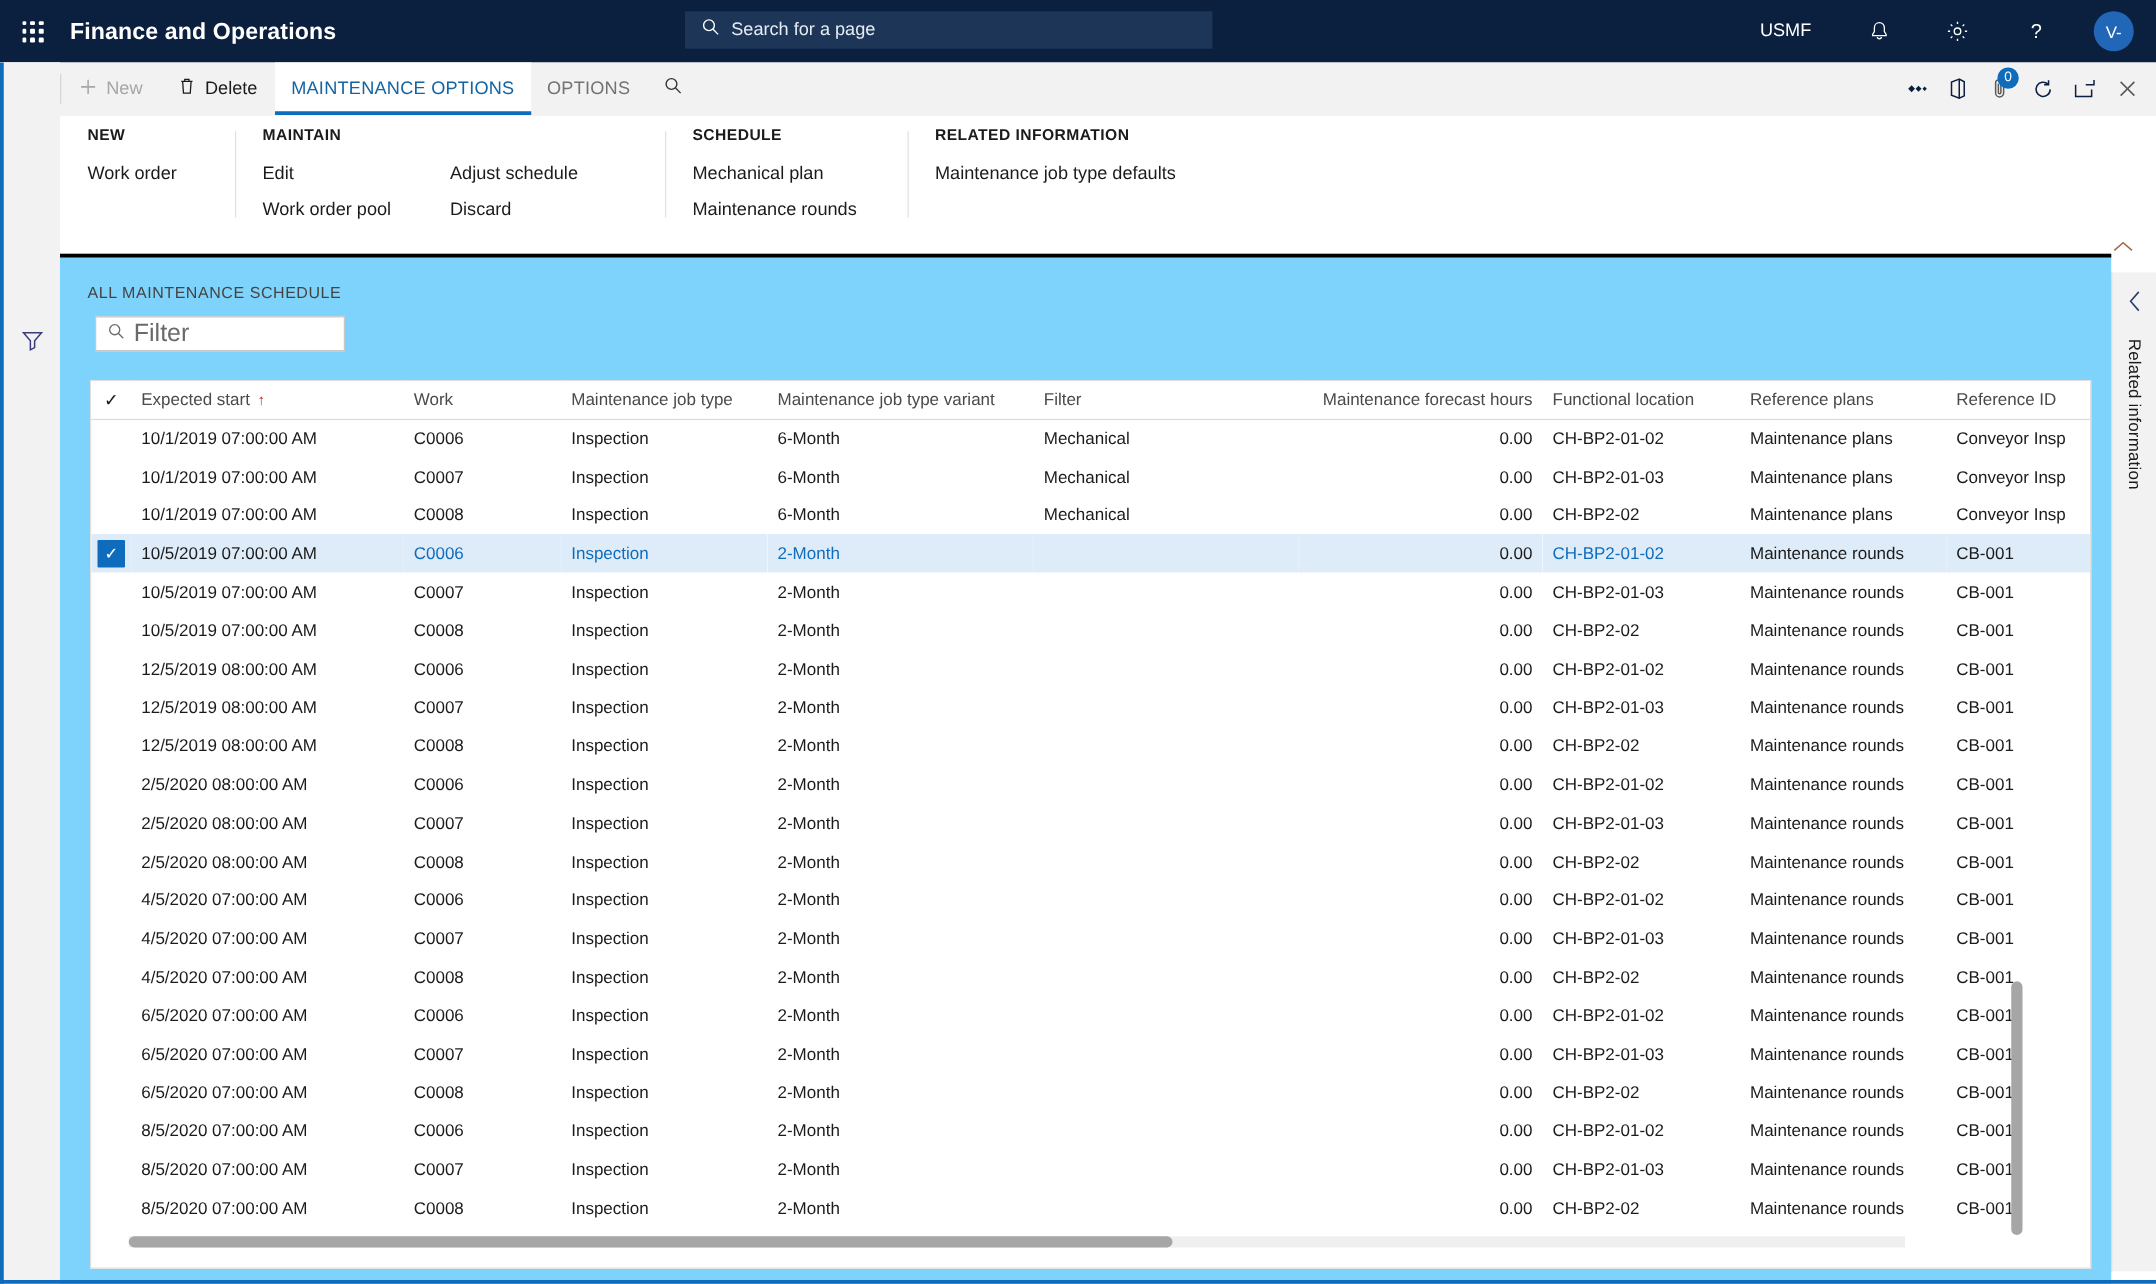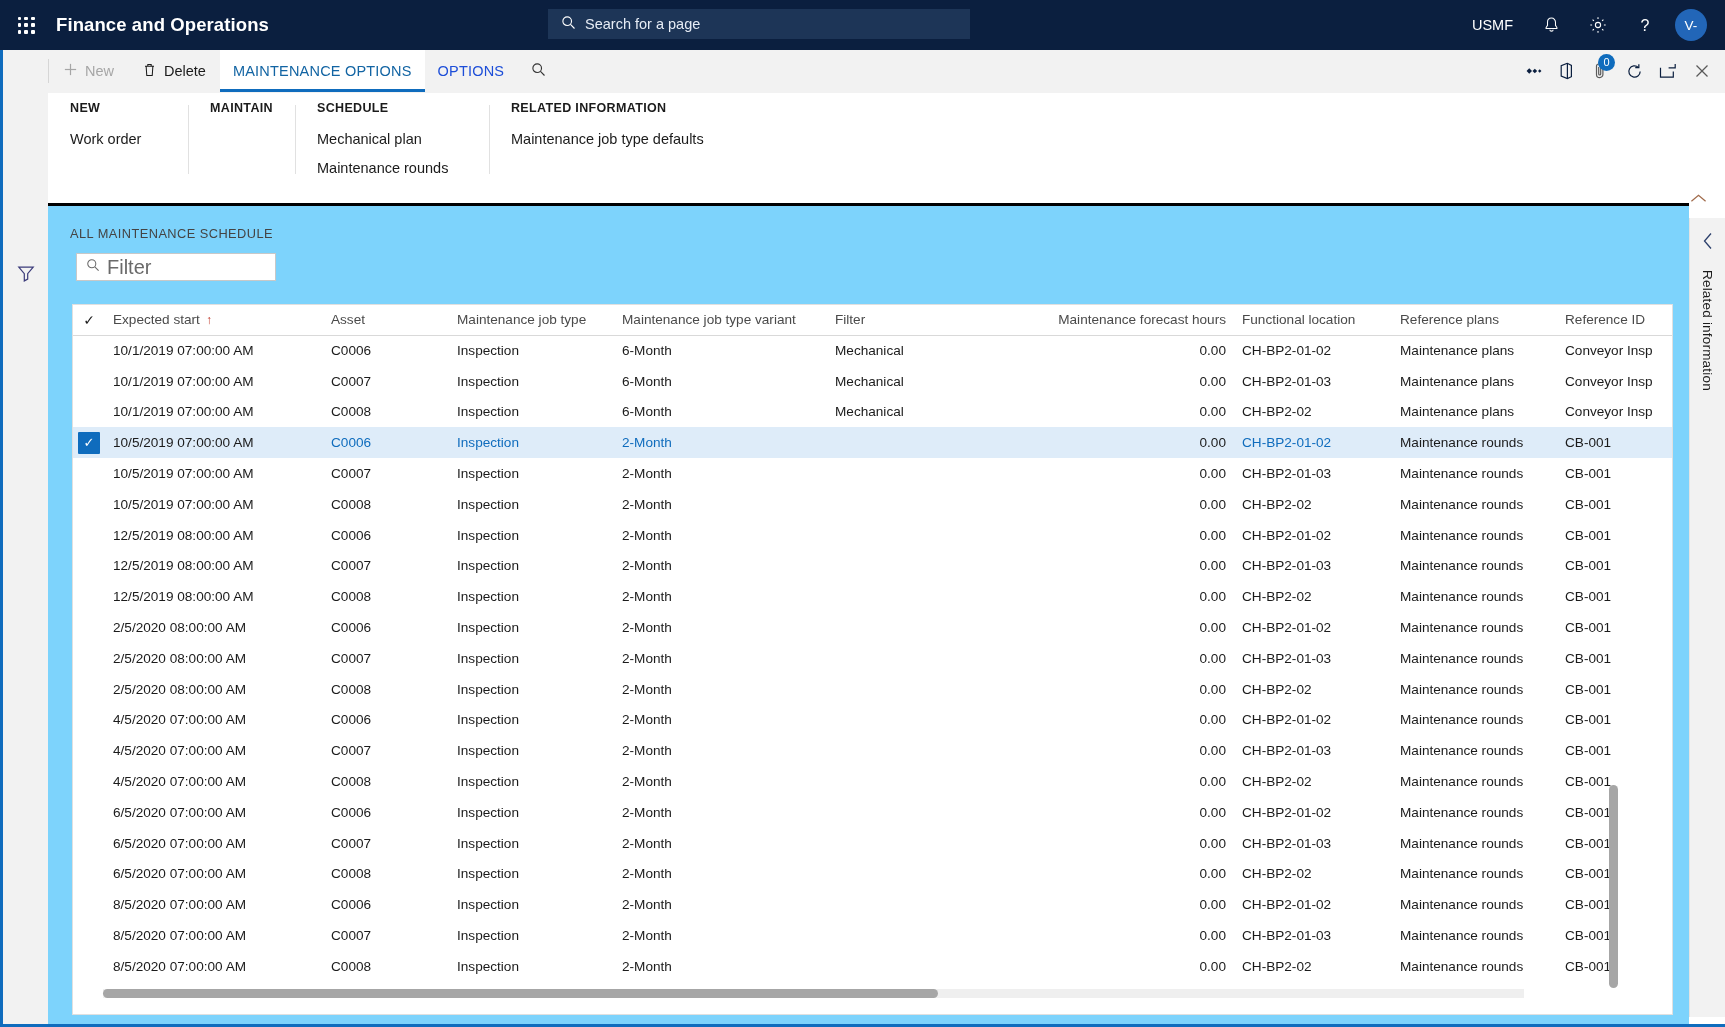--- a/index.html
+++ b/index.html
@@ -29,21 +29,21 @@
     margin-left: 4px; letter-spacing: .1px; white-space: nowrap;
   }
   .search-wrap {
     position: absolute; left: 548px; top: 9px; width: 422px; height: 30px;
     background: #1d3557; display: flex; align-items: center; cursor: text;
   }
   .search-wrap .mag { margin: 0 9px 0 13px; flex: 0 0 auto; }
   .search-wrap .ph { color: #e6ecf5; font-size: 14.5px; }
   .topbar-right {
     position: absolute; right: 0; top: 0; height: 50px;
-    display: flex; align-items: center; gap: 1px;
+    display: flex; align-items: center; gap: 17px;
   }
   .company {
     color: #ffffff; font-size: 14.5px; padding: 0 14px; cursor: pointer;
   }
   .tb-icon {
     width: 46px; height: 50px; display: flex; align-items: center;
     justify-content: center; cursor: pointer;
   }
   .avatar {
     width: 32px; height: 32px; border-radius: 50%; background: #2266b8;
@@ -67,21 +67,21 @@
   }
   .vsep { width: 1px; background: #d6d6d6; margin: 9px 0; }
   .ap-btn {
     display: flex; align-items: center; padding: 0 14px; font-size: 14.5px;
     color: #1b1b1b; cursor: pointer; white-space: nowrap;
   }
   .ap-btn.disabled { color: #a6a6a6; cursor: default; }
   .ap-btn .lbl { margin-left: 7px; }
   .ap-tab {
     display: flex; align-items: center; padding: 0 13px; font-size: 14.5px;
-    color: #1d4ed8; cursor: pointer; white-space: nowrap; position: relative;
+    color: #737373; cursor: pointer; white-space: nowrap; position: relative;
     letter-spacing: .2px;
   }
   .ap-tab.active { color: #1264a3; background: #ffffff; }
   .ap-tab.active::after {
     content: ""; position: absolute; left: 0; right: 0; bottom: 0;
     height: 3px; background: #0f6cbd;
   }
   .ap-search {
     display: flex; align-items: center; padding: 0 14px; cursor: pointer;
   }
@@ -366,20 +366,30 @@
     <h4>NEW</h4>
     <div class="rcols">
       <div class="rcol">
         <div class="ritem">Work order</div>
       </div>
     </div>
   </div>
 
   <div class="rgroup">
     <h4>MAINTAIN</h4>
+    <div class="rcols">
+      <div class="rcol wide">
+        <div class="ritem">Edit</div>
+        <div class="ritem">Work order pool</div>
+      </div>
+      <div class="rcol wide">
+        <div class="ritem">Adjust schedule</div>
+        <div class="ritem">Discard</div>
+      </div>
+    </div>
   </div>
 
   <div class="rgroup">
     <h4>SCHEDULE</h4>
     <div class="rcols">
       <div class="rcol wide">
         <div class="ritem">Mechanical plan</div>
         <div class="ritem">Maintenance rounds</div>
       </div>
     </div>
@@ -446,21 +456,21 @@
           <col style="width: 212px;">
           <col style="width: 195px;">
           <col style="width: 158px;">
           <col style="width: 165px;">
           <col style="width: 140px;">
         </colgroup>
       <thead>
         <tr id="grid-head-row">
             <th class="col-check"><span class="chk-head">✓</span></th>
             <th><span>Expected start</span><span class="sort-arrow">↑</span></th>
-            <th><span>Asset</span></th>
+            <th><span>Work</span></th>
             <th><span>Maintenance job type</span></th>
             <th><span>Maintenance job type variant</span></th>
             <th><span>Filter</span></th>
             <th class="num"><span>Maintenance forecast hours</span></th>
             <th><span>Functional location</span></th>
             <th><span>Reference plans</span></th>
             <th><span>Reference ID</span></th>
           </tr>
       </thead>
       <tbody id="grid-body">

